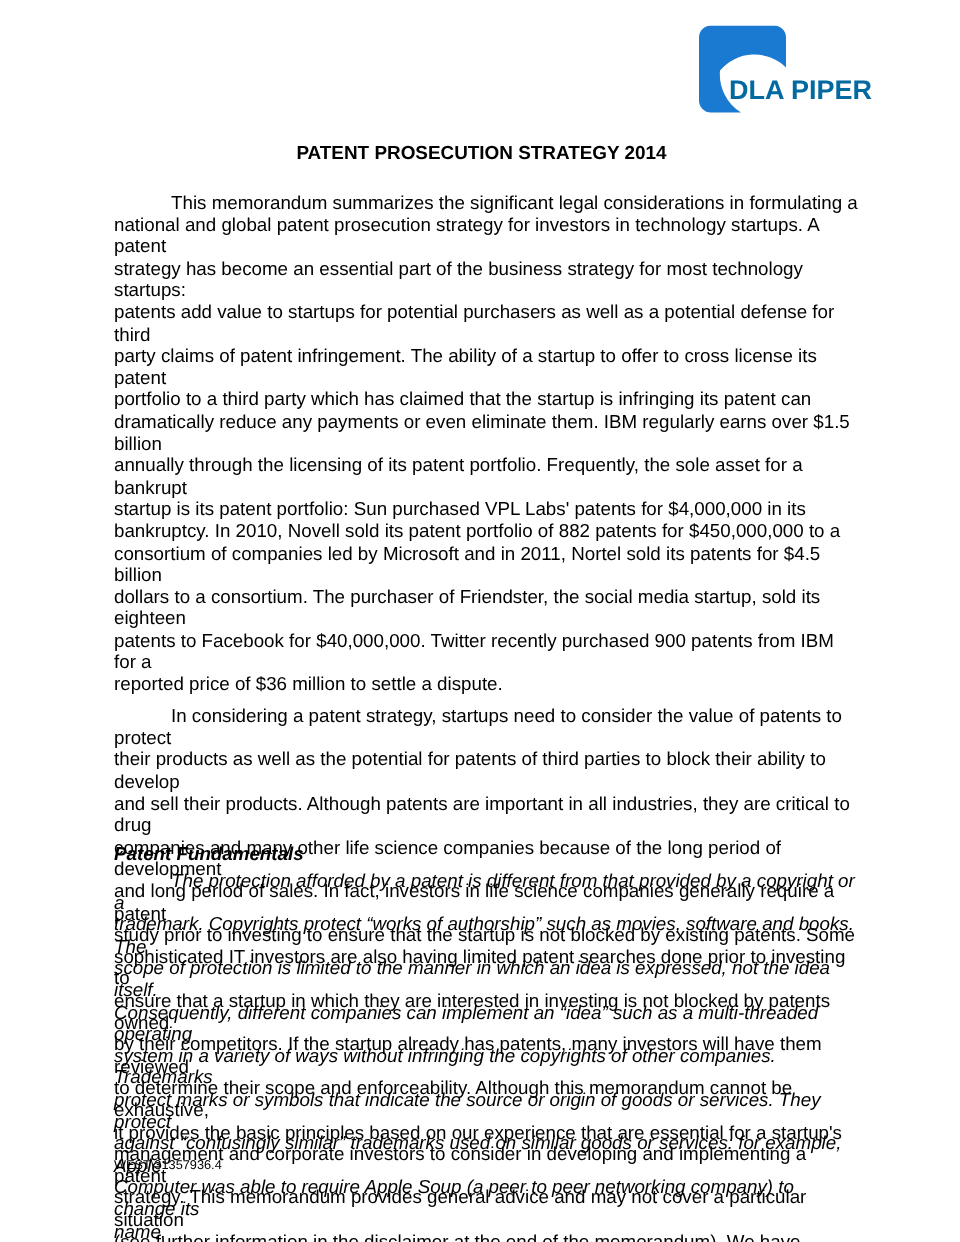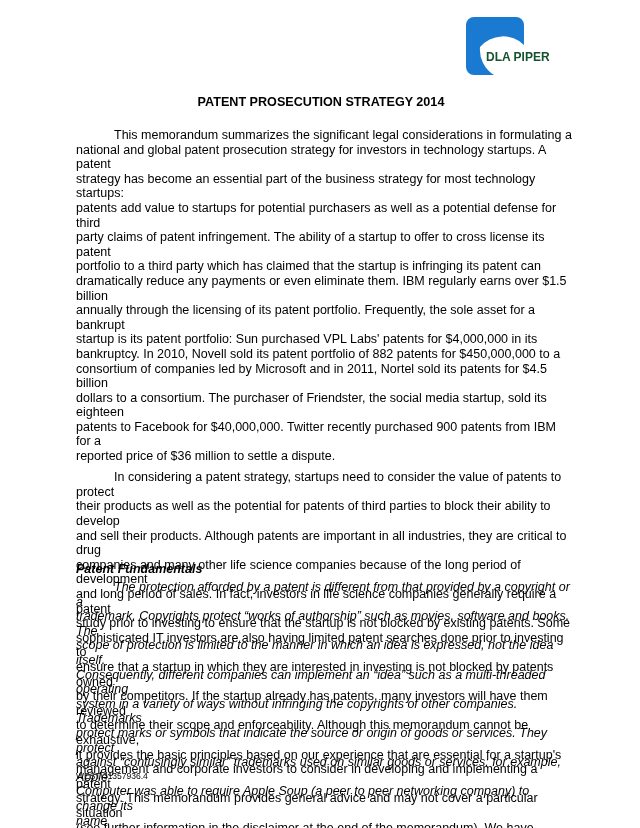--- a/index.html
+++ b/index.html
@@ -1,20 +1,20 @@
 <!DOCTYPE html>
 <html><head>
 <meta charset="utf-8">
 <style>
   html, body { margin: 0; padding: 0; background: #ffffff; }
   body { width: 640px; height: 828px; position: relative; overflow: hidden;
          font-family: "Liberation Sans", sans-serif; color: #000; }
   .logo { position: absolute; left: 466px; top: 17px; width: 110px; height: 60px; }
   .logo-text { position: absolute; left: 20px; top: 33px; font-weight: bold;
-               font-size: 12px; color: #14532d; letter-spacing: 0px; white-space: nowrap; }
+               font-size: 18px; color: #0369a1; letter-spacing: 0px; white-space: nowrap; }
   .title { position: absolute; left: 1px; width: 640px; top: 95px; text-align: center;
            font-weight: bold; font-size: 12.6px; }
   .body { position: absolute; left: 76px; width: 497px; top: 128px;
           font-size: 12.5px; line-height: 14.6px; }
   .body p { margin: 0 0 6.6px 0; text-indent: 38px; white-space: pre-line; }
   .heading { position: absolute; left: 76px; top: 562px; font-weight: bold; font-style: italic; font-size: 12.5px; }
   .body2 { position: absolute; left: 76px; width: 497px; top: 580px;
            font-size: 12.5px; line-height: 14.6px; }
   .body2 p { margin: 0 0 6.6px 0; text-indent: 38px; white-space: pre-line; font-style: italic; }
   .footer { position: absolute; left: 76px; top: 771px; font-size: 8.5px; }

